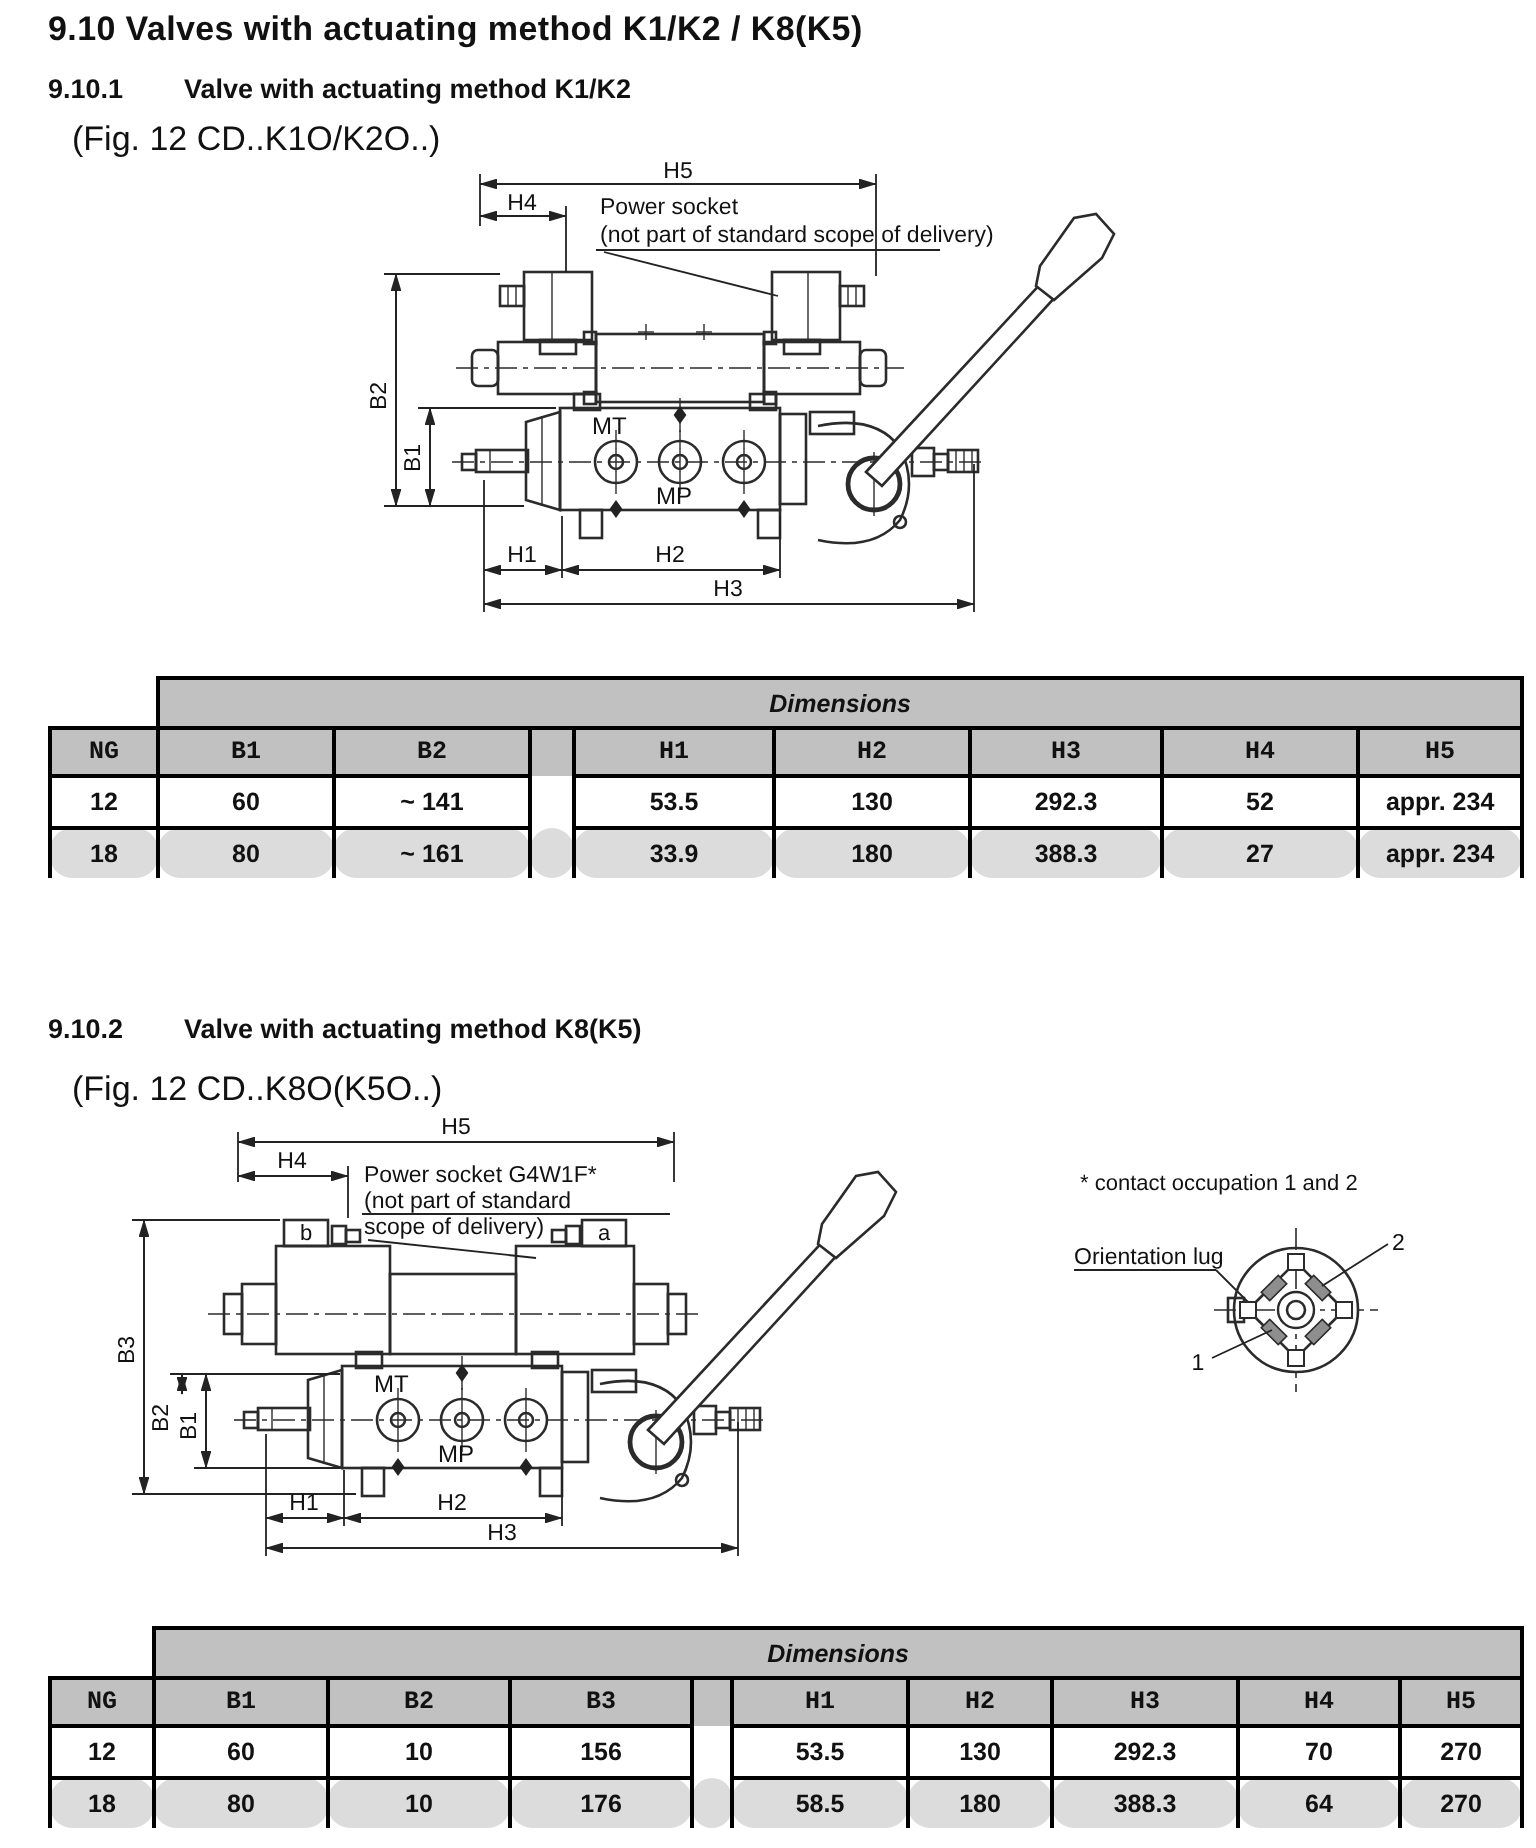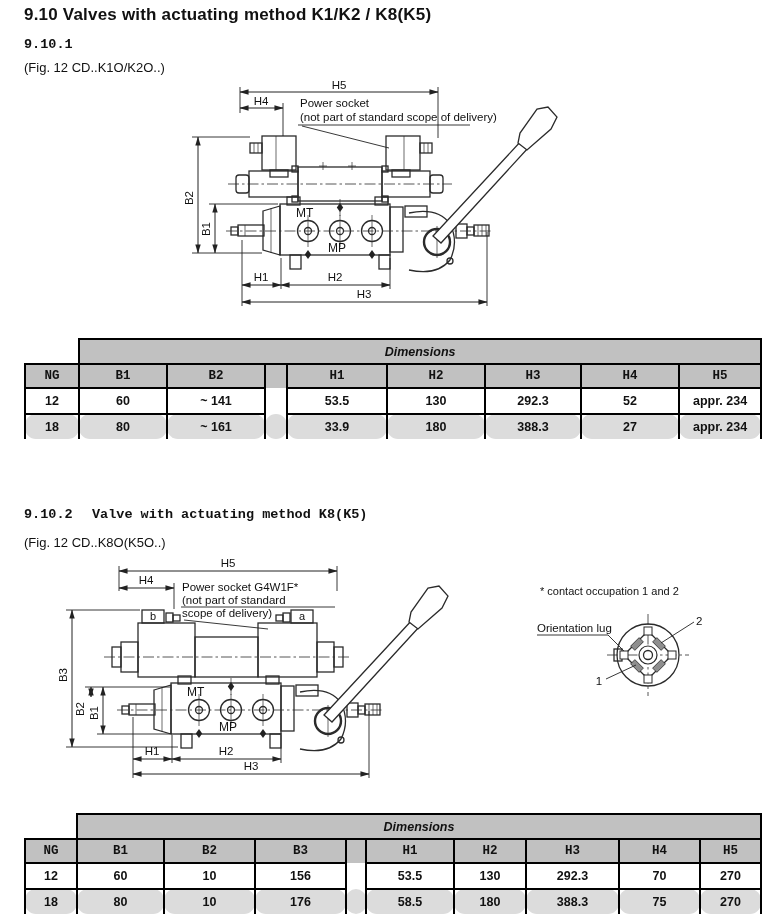--- a/index.html
+++ b/index.html
@@ -2,23 +2,23 @@
 <html><head>
 <meta charset="utf-8">
 <style>
   html,body{margin:0;padding:0;}
   body{
     width:768px;height:924px;position:relative;background:#ffffff;
     font-family:"Liberation Sans",sans-serif;color:#111;overflow:hidden;
   }
   .abs{position:absolute;}
   .page-title{left:24px;top:5px;font-size:17px;font-weight:bold;letter-spacing:.2px;}
-  .sec-head{left:24px;font-size:13.5px;font-weight:bold;display:flex;font-family:Liberation Mono, monospace;}
+  .sec-head{left:24px;font-size:13.5px;font-weight:bold;display:flex;}
   .sec-head .num{display:inline-block;width:68px;}
-  .fig-cap{left:24px;font-size:13px;}
+  .fig-cap{left:36px;font-size:17px;}
   
   table.dims{border-collapse:collapse;table-layout:fixed;width:736px;
     font-family:"Liberation Sans",sans-serif;font-size:12.5px;font-weight:bold;color:#111;}
   table.dims td{border:2px solid #000;text-align:center;vertical-align:middle;padding:0;height:24px;overflow:hidden;}
   table.dims tr.band td.dimhead{background:#c1c1c1;height:22px;font-style:italic;}
   table.dims tr.head td{background:#c1c1c1;height:22px;font-family:Liberation Mono, monospace;}
   table.dims tr.a td{background:#ffffff;}
   table.dims tr.b td{background:#dcdcdc;}
   table.dims tr.row td{height:24px;border-radius:11px;}
   table.dims tr:last-child td{border-bottom:none;}
@@ -89,20 +89,21 @@
       <polygon class="of" points="433,156 441,163 529,67 522,60"></polygon>
       <polygon class="of" points="518,63 527,70 551,49 557,37 548,27 537,29 520,53"></polygon>
     </g>
   </defs>
 </svg>
 
 <div class="abs page-title">9.10 Valves with actuating method K1/K2 / K8(K5)</div>
 
 <div class="abs sec-head" style="top:37px">
   <span class="num">9.10.1</span>
+  <span>Valve with actuating method K1/K2</span>
 </div>
 <div class="abs fig-cap" style="top:60px">(Fig. 12 CD..K1O/K2O..)</div>
 
 <svg class="abs" style="left:0;top:80px" width="768" height="254" viewBox="0 0 768 254" role="img">
   <g>
     <line class="cl" x1="228" y1="104" x2="452" y2="104"></line>
     <rect class="o" x="250" y="63" width="12" height="10"></rect>
     <line class="thin" x1="254" y1="63" x2="254" y2="73"></line>
     <line class="thin" x1="258" y1="63" x2="258" y2="73"></line>
     <rect class="o" x="262" y="56" width="34" height="34"></rect>
@@ -345,17 +346,17 @@
   </tr>
   <tr class="row b">
     <td>18</td>
     <td>80</td>
     <td>10</td>
     <td>176</td>
     <td class="gap"></td>
     <td>58.5</td>
     <td>180</td>
     <td>388.3</td>
-    <td>75</td>
+    <td>64</td>
     <td>270</td>
   </tr>
 </tbody>
   </table>
 
 </body></html>

